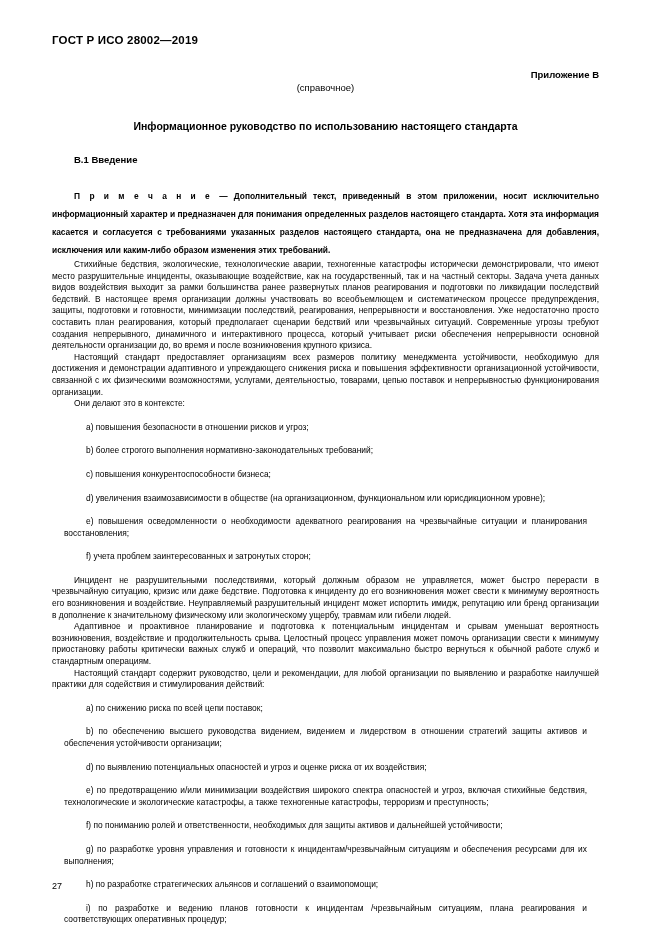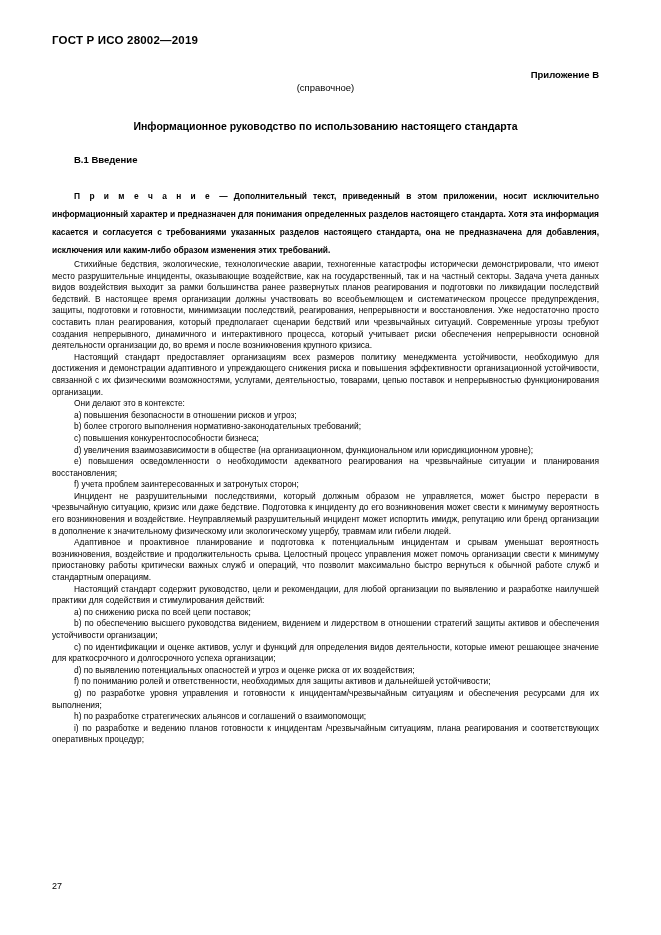--- a/index.html
+++ b/index.html
@@ -70,21 +70,21 @@
     text-indent: 22px;
     font-weight: bold;
   }
   .sp {
     letter-spacing: 1.6px;
   }
   .list-item {
     font-size: 8.4px;
     line-height: 11.6px;
     text-align: justify;
-    margin: 0;
+    margin: 12px;
     text-indent: 22px;
   }
   .page-number {
     position: absolute;
     left: 52px;
     bottom: 44px;
     font-size: 9px;
   }
 </style>
 </head>
@@ -115,21 +115,21 @@
   <p class="list-item">d)  увеличения взаимозависимости в обществе (на организационном, функциональном или юрисдикционном уровне);</p>
   <p class="list-item">e)  повышения осведомленности о необходимости адекватного реагирования на чрезвычайные ситуации и планирования восстановления;</p>
   <p class="list-item">f)  учета проблем заинтересованных и затронутых сторон;</p>
 
   <p class="body-text">Инцидент не разрушительными последствиями, который должным образом не управляется, может быстро перерасти в чрезвычайную ситуацию, кризис или даже бедствие. Подготовка к инциденту до его возникновения может свести к минимуму вероятность его возникновения и воздействие. Неуправляемый разрушительный инцидент может испортить имидж, репутацию или бренд организации в дополнение к значительному физическому или экологическому ущербу, травмам или гибели людей.</p>
   <p class="body-text">Адаптивное и проактивное планирование и подготовка к потенциальным инцидентам и срывам уменьшат вероятность возникновения, воздействие и продолжительность срыва. Целостный процесс управления может помочь организации свести к минимуму приостановку работы критически важных служб и операций, что позволит максимально быстро вернуться к обычной работе служб и стандартным операциям.</p>
   <p class="body-text">Настоящий стандарт содержит руководство, цели и рекомендации, для любой организации по выявлению и разработке наилучшей практики для содействия и стимулирования действий:</p>
 
   <p class="list-item">a)  по снижению риска по всей цепи поставок;</p>
   <p class="list-item">b)  по обеспечению высшего руководства видением, видением и лидерством в отношении стратегий защиты активов и обеспечения устойчивости организации;</p>
-  <p class="list-item">c)  по идентификации и оценке активов, услуг и функций для определения видов деятельности, которые имеют решающее значение для краткосрочного и долгосрочного успеха организации;</p>
   <p class="list-item">d)  по выявлению потенциальных опасностей и угроз и оценке риска от их воздействия;</p>
+  <p class="list-item">e)  по предотвращению и/или минимизации воздействия широкого спектра опасностей и угроз, включая стихийные бедствия, технологические и экологические катастрофы, а также техногенные катастрофы, терроризм и преступность;</p>
   <p class="list-item">f)  по пониманию ролей и ответственности, необходимых для защиты активов и дальнейшей устойчивости;</p>
   <p class="list-item">g)  по разработке уровня управления и готовности к инцидентам/чрезвычайным ситуациям и обеспечения ресурсами для их выполнения;</p>
   <p class="list-item">h)  по разработке стратегических альянсов и соглашений о взаимопомощи;</p>
   <p class="list-item">i)  по разработке и ведению планов готовности к инцидентам /чрезвычайным ситуациям, плана реагирования и соответствующих оперативных процедур;</p>
 
   <div class="page-number">27</div>
 </div>
 
 </body></html>

